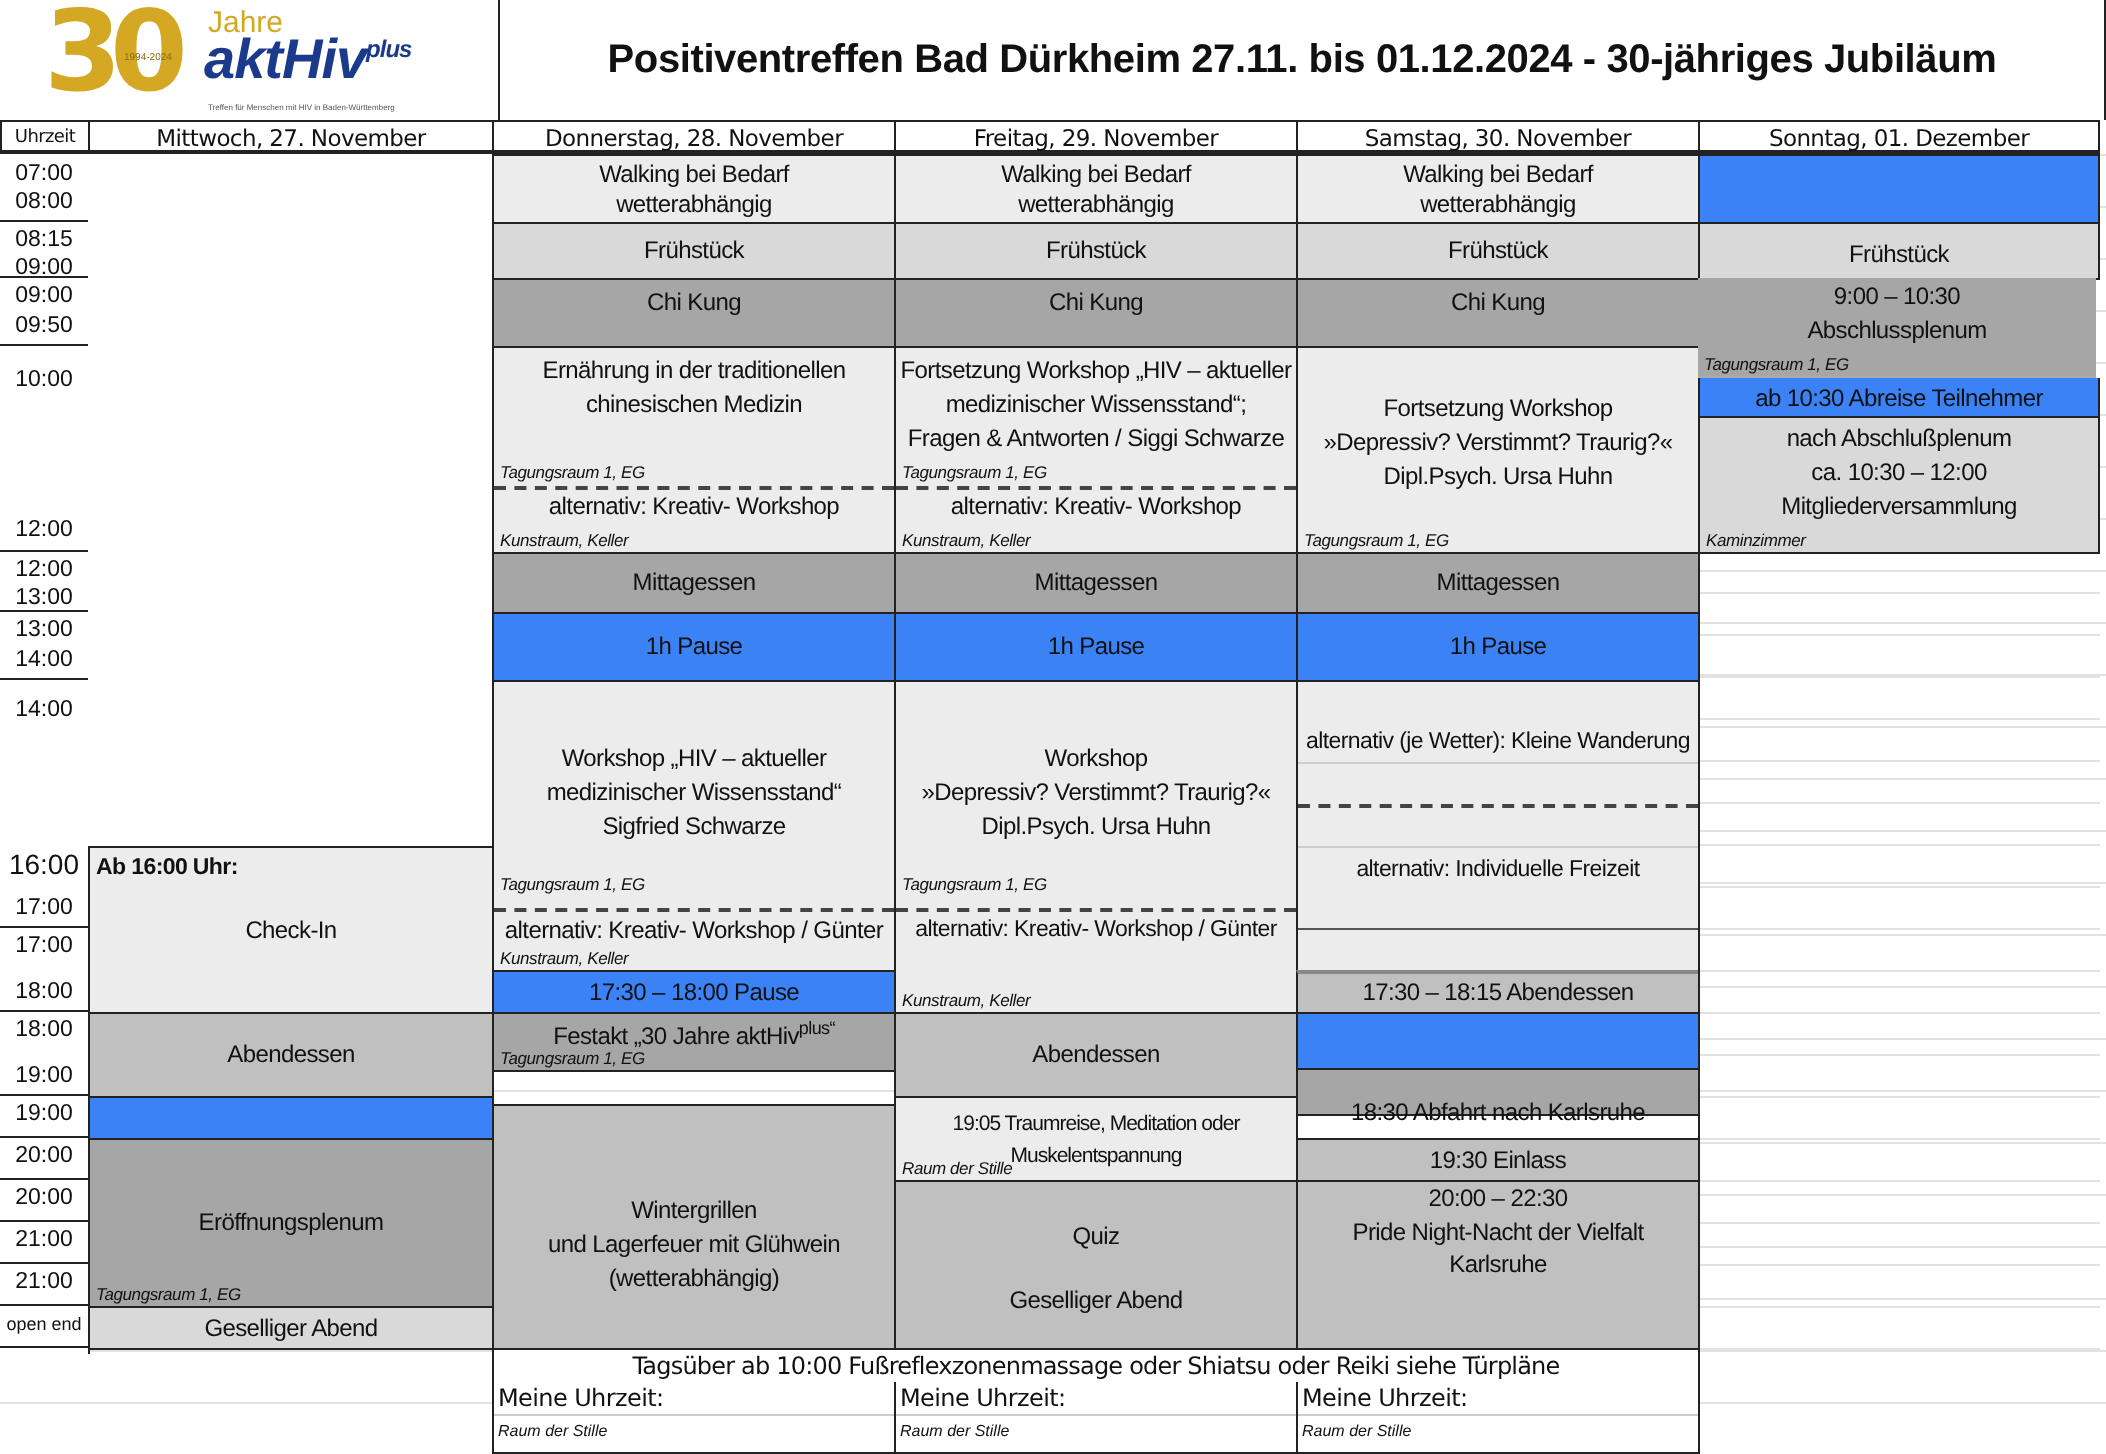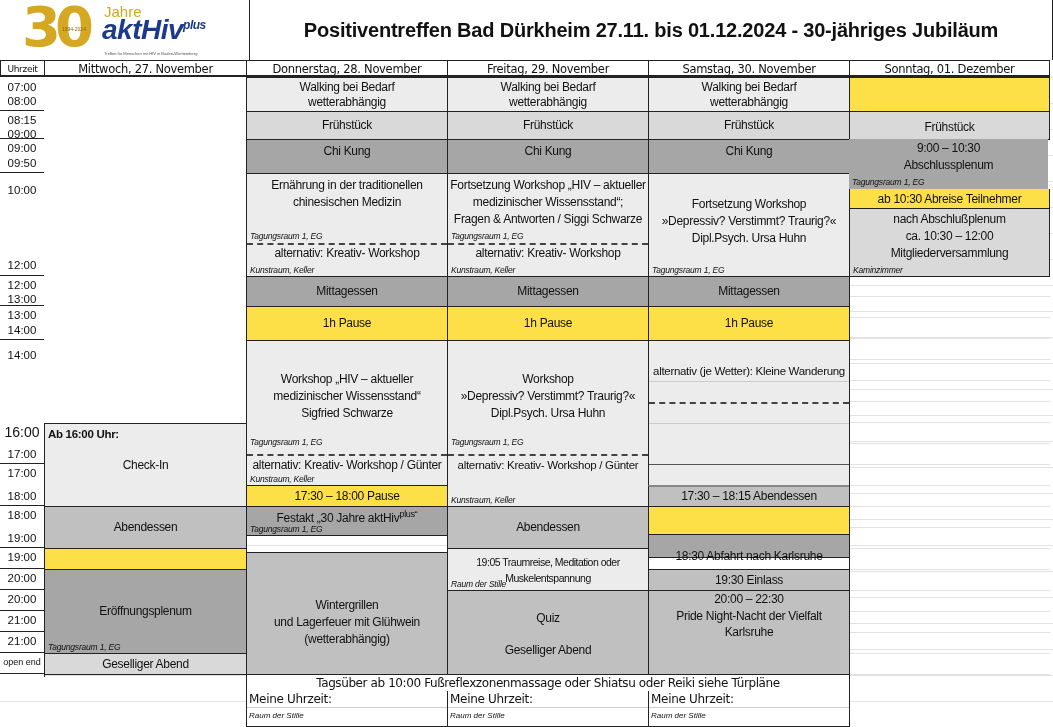--- a/index.html
+++ b/index.html
@@ -3,21 +3,21 @@
 <meta charset="utf-8">
 <style>
 *{box-sizing:border-box;margin:0;padding:0}
 body{width:1053px;height:727px;background:#fff;position:relative;overflow:hidden;font-family:"Liberation Sans",sans-serif;color:#111}
 .abs{position:absolute}
 .cell{position:absolute;display:flex;flex-direction:column;align-items:center;justify-content:center;text-align:center;font-size:12px;line-height:17px;letter-spacing:-0.3px;border:1px solid #222}
 .loc{position:absolute;left:3px;bottom:1px;font-size:8.5px;font-style:italic;line-height:10px;letter-spacing:-0.2px}
 .hdr{position:absolute;top:60px;height:17px;font-family:"DejaVu Sans",sans-serif;font-size:11.5px;font-weight:normal;text-align:center;line-height:16px;border:1px solid #222;border-bottom:2px solid #222;letter-spacing:-0.3px}
 .time{position:absolute;left:0;width:44px;font-size:11.5px;text-align:center;line-height:14px;border-bottom:1px solid #222;display:flex;flex-direction:column;justify-content:space-between;padding:2px 0}
 .dash{position:absolute;left:0;right:0;border-top:2px dashed #444}
-.c1{background:#ececec}.c2{background:#d9d9d9}.c3{background:#a6a6a6}.c4{background:#c0c0c0}.cw{background:#fde047}
+.c1{background:#ececec}.c2{background:#d9d9d9}.c3{background:#a6a6a6}.c4{background:#c0c0c0}.cw{background:#3b82f6}
 </style>
 </head>
 <body>
 
 <div class="abs" style="left:0;top:0;width:1053px;height:727px;background:repeating-linear-gradient(to bottom,transparent 0,transparent 25px,#e2e2e2 25px,#e2e2e2 26px)"></div>
 
 <div class="abs" style="left:0;top:0;width:250px;height:60px;background:#fff;border-right:1px solid #222">
   <div class="abs" style="left:22px;top:-6px;font-size:56px;font-weight:bold;color:#d4a822;letter-spacing:-6px;font-family:'DejaVu Sans',sans-serif">30</div>
   <div class="abs" style="left:62px;top:26px;font-size:5px;color:#8a6a10">1994-2024</div>
   <div class="abs" style="left:104px;top:3px;font-size:15px;color:#d4a822">Jahre</div>
@@ -190,20 +190,21 @@
     <span>Dipl.Psych. Ursa Huhn</span>
     <span class="loc">Tagungsraum 1, EG</span>
   </div>
 <div class="cell c3" style="left:648px;top:276px;width:202px;height:31px">Mittagessen</div>
 <div class="cell cw" style="left:648px;top:306px;width:202px;height:35px">1h Pause</div>
 <div class="cell c1" style="left:648px;top:340px;width:202px;height:146px">
     <span class="abs" style="top:22px;left:0;right:0;font-size:11.5px">alternativ (je Wetter): Kleine Wanderung</span>
     <div class="abs" style="top:40px;left:0;right:0;border-top:1px solid #ccc"></div>
     <div class="dash" style="top:61px"></div>
     <div class="abs" style="top:82px;left:0;right:0;border-top:1px solid #ccc"></div>
+    <span class="abs" style="top:86px;left:0;right:0;font-size:11.5px">alternativ: Individuelle Freizeit</span>
     <div class="abs" style="top:123px;left:0;right:0;border-top:1px solid #555"></div>
   </div>
 <div class="cell c4" style="left:648px;top:485px;width:202px;height:22px;border-top:2px solid #888">17:30 – 18:15  Abendessen</div>
 <div class="cell cw" style="left:648px;top:506px;width:202px;height:29px"></div>
 <div class="cell c3" style="left:648px;top:534px;width:202px;height:24px;justify-content:flex-start;padding-top:13px">18:30 Abfahrt nach Karlsruhe</div>
 <div class="cell c4" style="left:648px;top:569px;width:202px;height:22px">19:30 Einlass</div>
 <div class="cell c4" style="left:648px;top:590px;width:202px;height:85px;justify-content:flex-start;line-height:16.5px">
     <span>20:00 – 22:30</span>
     <span>Pride Night-Nacht der Vielfalt</span>
     <span>Karlsruhe</span>

